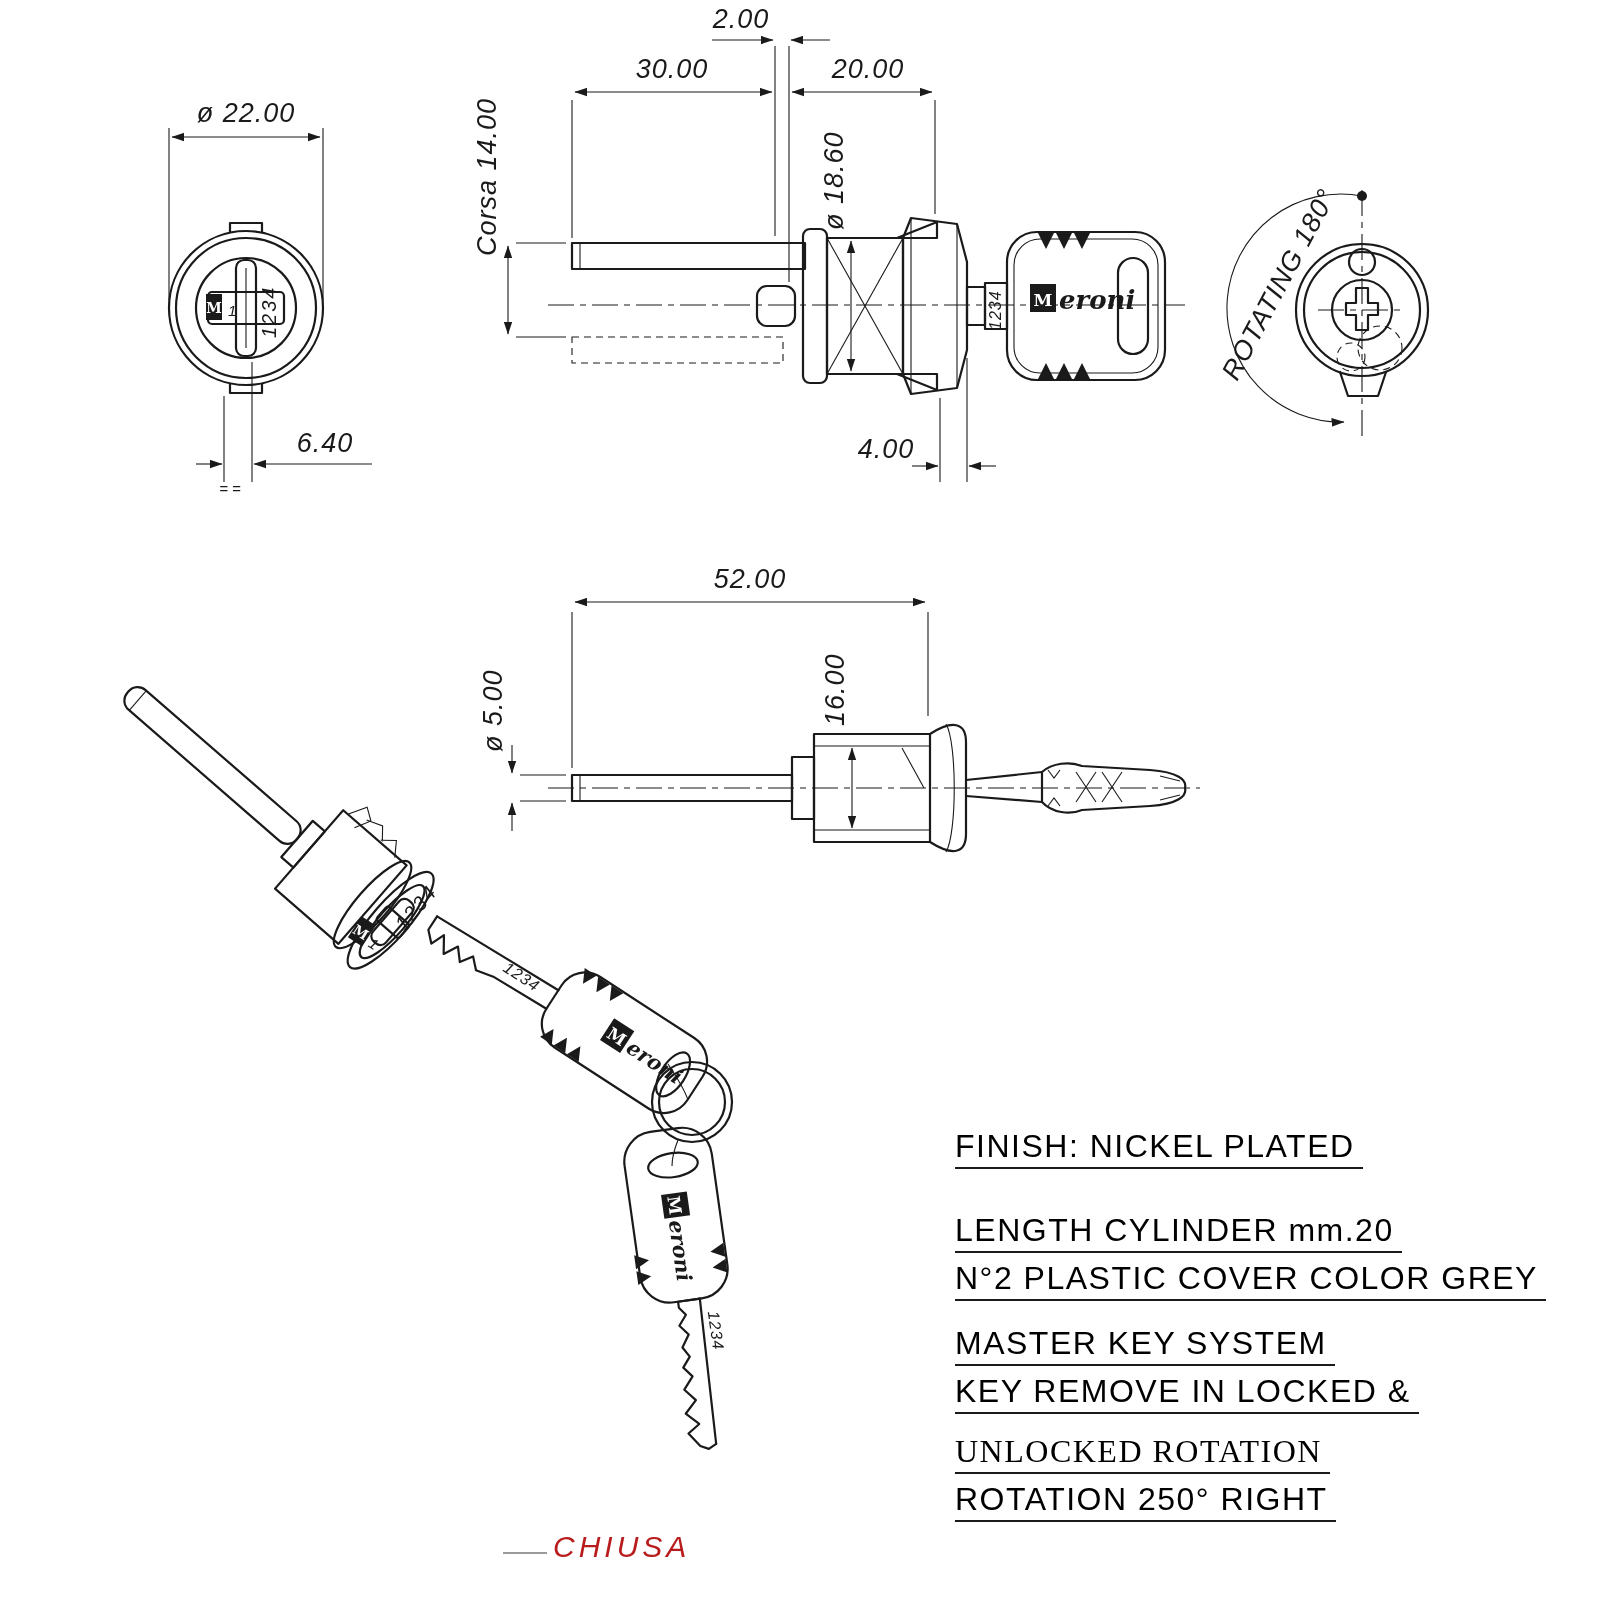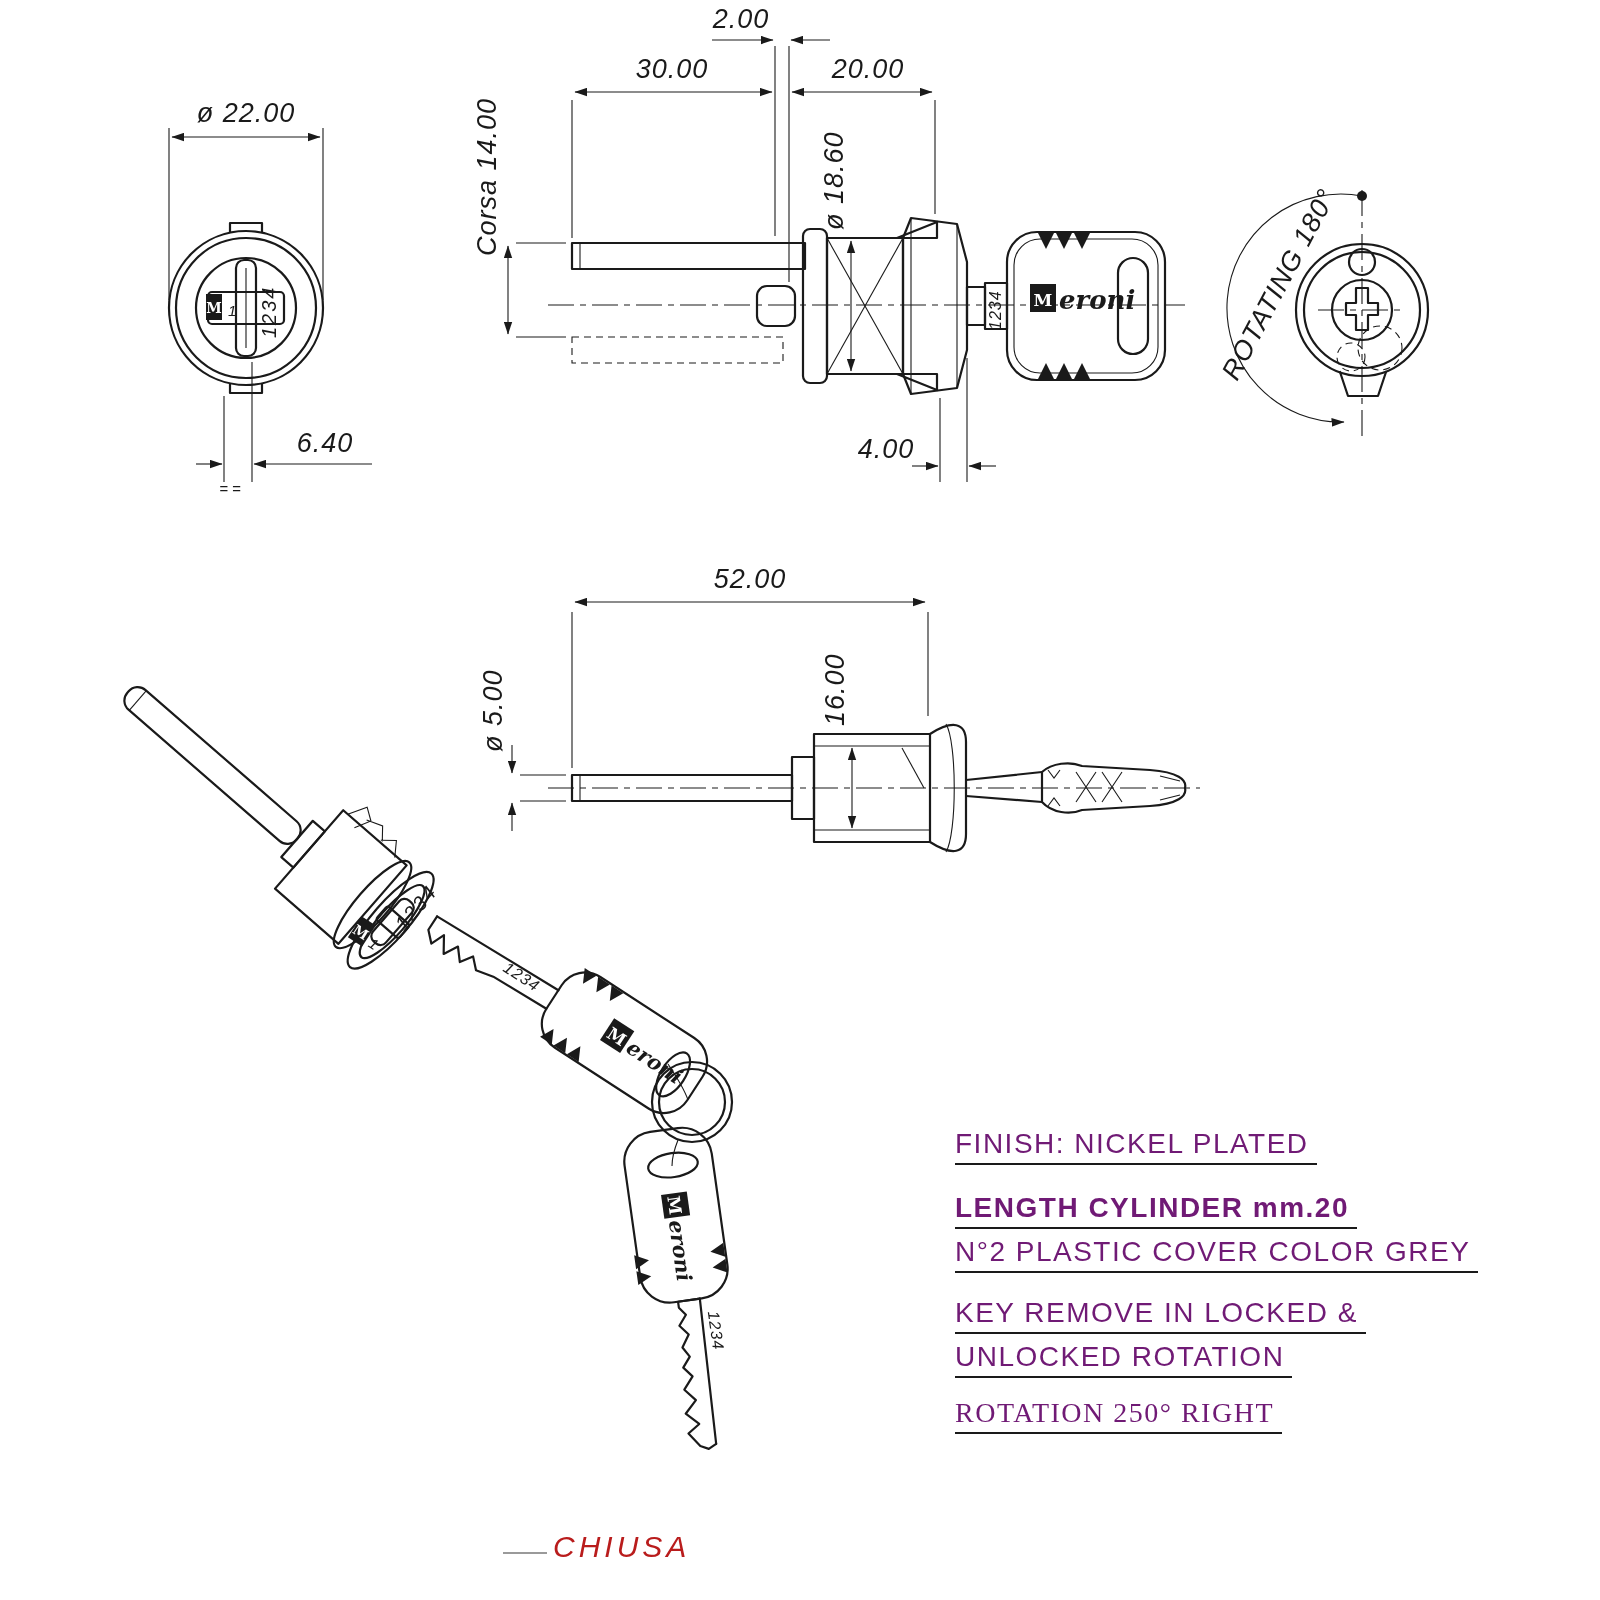--- a/index.html
+++ b/index.html
@@ -16,25 +16,25 @@
   text{fill:#1a1a1a;}
   .dimtxt{font:italic 27px "Liberation Sans",sans-serif;letter-spacing:1px;}
   .codetxt{font:italic 20px "Liberation Sans",sans-serif;letter-spacing:2px;}
   .codesm{font:italic 16px "Liberation Sans",sans-serif;letter-spacing:1px;}
   .tiny{font:italic 15px "Liberation Sans",sans-serif;}
   .brand{font:italic 700 26px "DejaVu Serif",serif;}
   .brandsm{font:italic 700 21px "DejaVu Serif",serif;}
   .mwhite{font:700 17px "DejaVu Serif",serif;fill:#fff;}
   .mwhitesm{font:700 14px "DejaVu Serif",serif;fill:#fff;}
   
-  .notes{position:absolute;left:955px;top:1130px;width:470px;color:#701a75;
-         font-size:28px;letter-spacing:1.5px;line-height:1;}
+  .notes{position:absolute;left:955px;top:1130px;width:470px;color:#000000;
+         font-size:32px;letter-spacing:1.5px;line-height:1;}
   .note-line{display:table;white-space:nowrap;border-bottom:2px solid #1a1a1a;
              padding:0 8px 5px 0;margin-bottom:9px;}
-  .note-line:nth-child(2){margin-top:29px;font-weight:bold;}
+  .note-line:nth-child(2){margin-top:45px;}
   .note-line:nth-child(3){}
   .note-line:nth-child(4){margin-top:26px;}
   .note-line:nth-child(6){margin-top:21px;font-family:Liberation Serif, serif;}
   
   .ghost{position:absolute;left:553px;top:1530px;color:#b91c1c;
          font:italic 30px "Liberation Sans",sans-serif;letter-spacing:4px;text-align:right;}
 </style>
 </head>
 <body>
 
@@ -293,20 +293,21 @@
     <path class="thin" d="M678,1140 C674,1150 672,1158 672,1166"></path>
   </g>
 
   <line x1="503" y1="1553" x2="547" y2="1553" stroke="#9a9a9a" stroke-width="2"></line>
 </svg>
 
 <div class="notes">
   <div class="note-line">FINISH: NICKEL PLATED</div>
   <div class="note-line">LENGTH CYLINDER mm.20</div>
   <div class="note-line">N°2 PLASTIC COVER COLOR GREY</div>
+  <div class="note-line">MASTER KEY SYSTEM</div>
   <div class="note-line">KEY REMOVE IN LOCKED &amp;</div>
   <div class="note-line">UNLOCKED ROTATION</div>
   <div class="note-line">ROTATION 250°  RIGHT</div>
 </div>
 
 <div class="ghost">CHIUSA</div>
 
 </div>
 
 </body></html>

